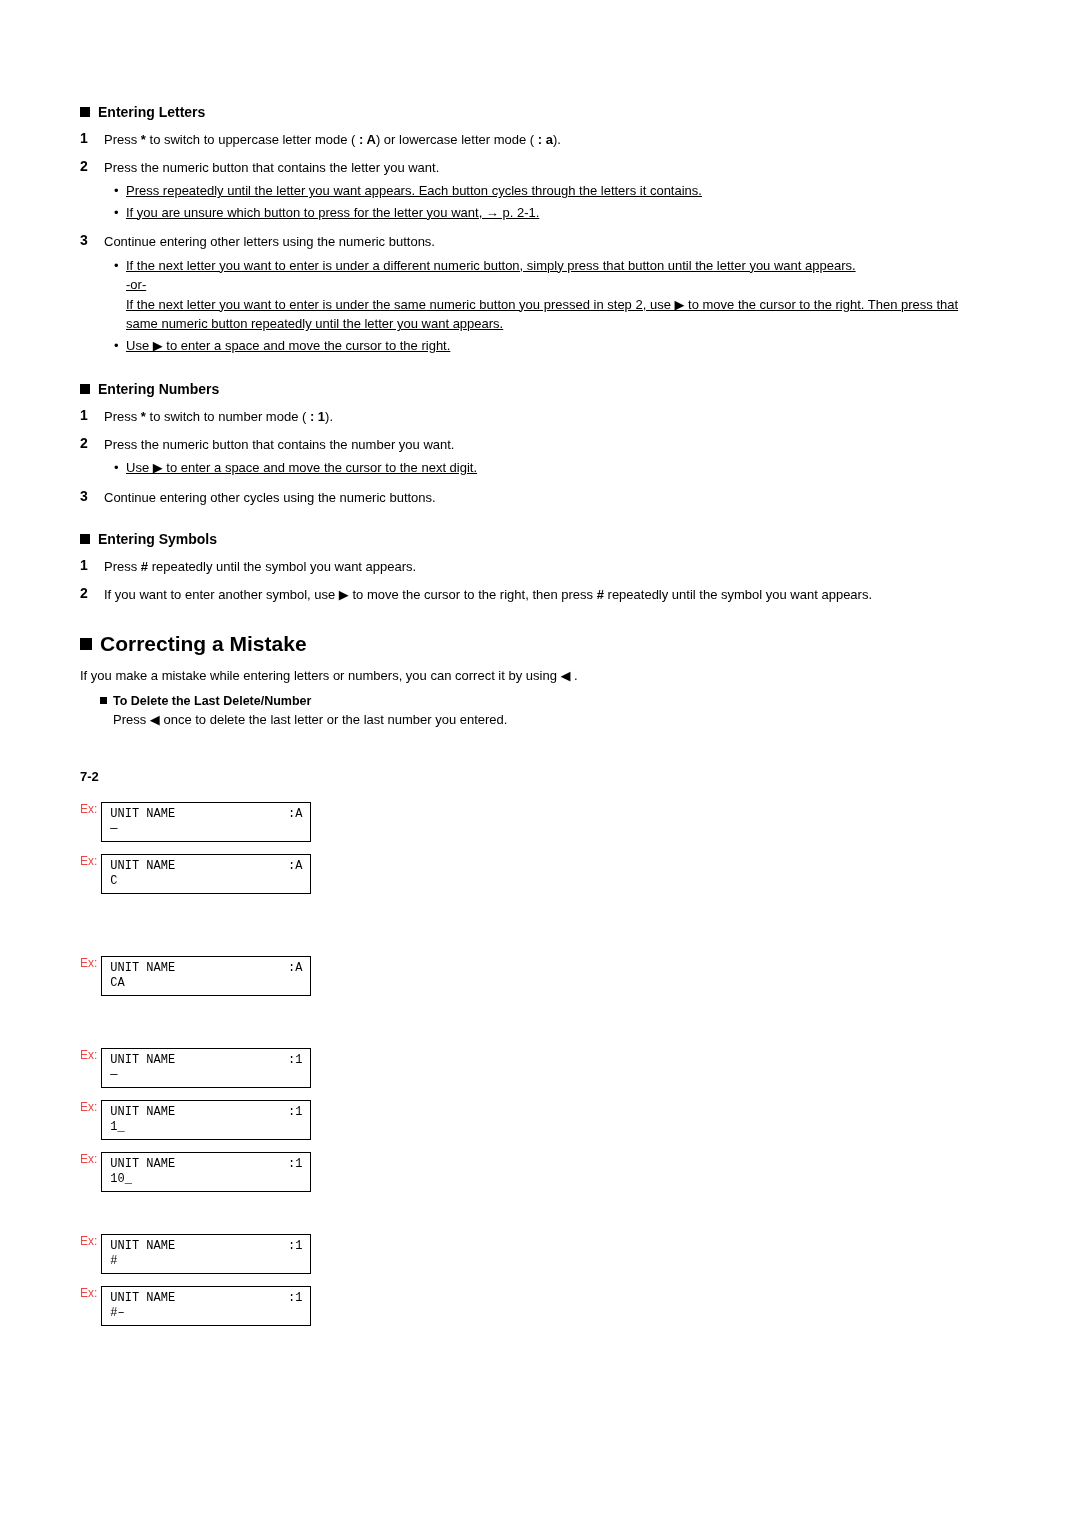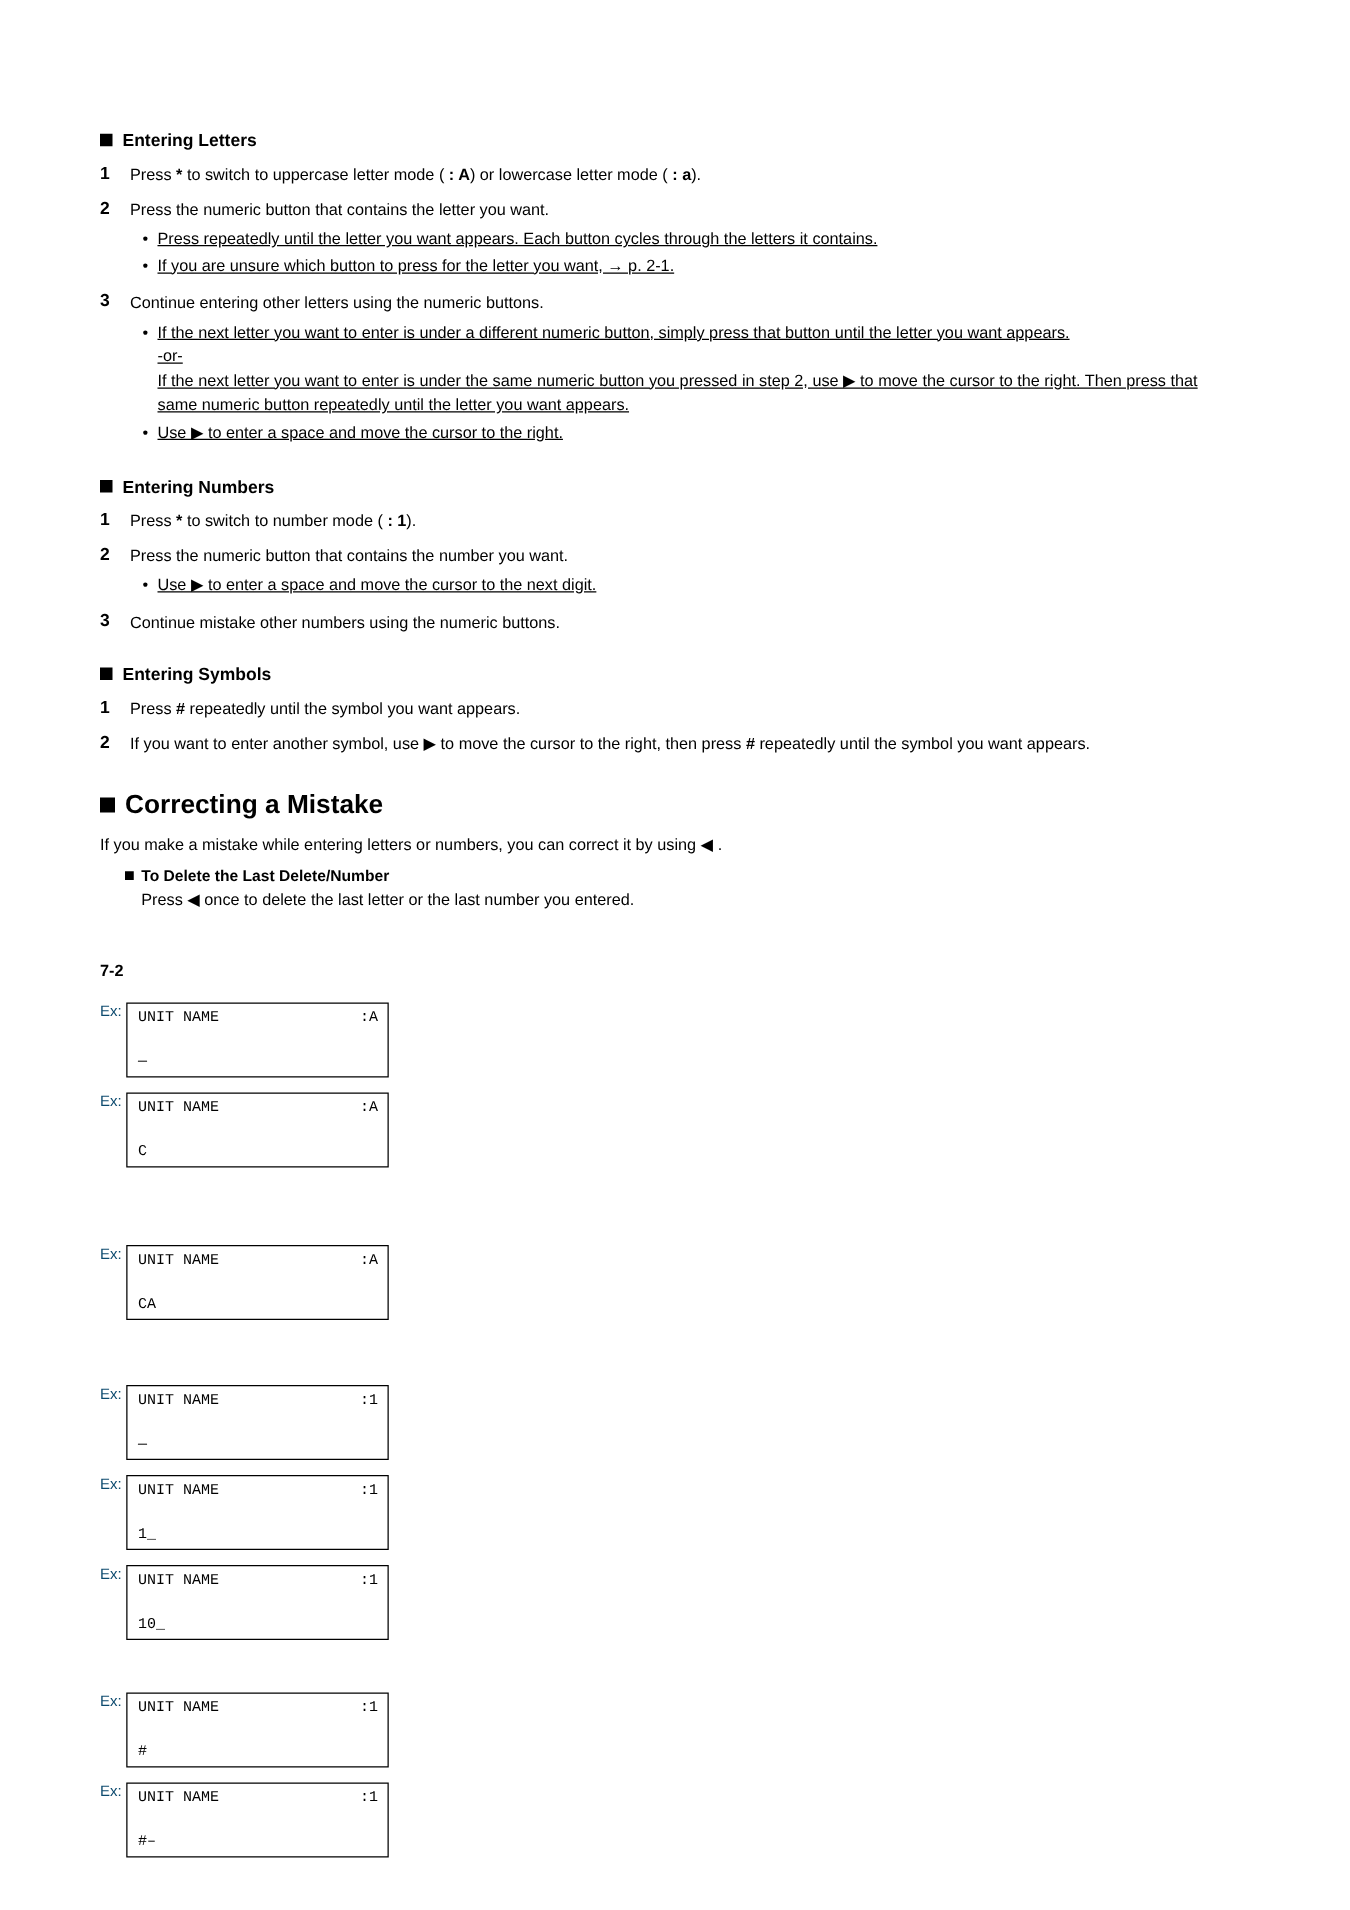--- a/index.html
+++ b/index.html
@@ -111,37 +111,36 @@
       border: 1.5px solid #000;
       font-family: 'Courier New', Courier, monospace;
       font-size: 12.5px;
       padding: 4px 8px;
       margin-bottom: 2px;
       width: 210px;
       min-height: 32px;
       display: flex;
       flex-direction: column;
       justify-content: flex-start;
-      gap: 20px;
     }
     .lcd-row1 {
       display: flex;
       justify-content: space-between;
       align-items: center;
     }
     .lcd-row2 {
       display: flex;
       align-items: center;
       min-height: 16px;
     }
 
     .ex-label {
       font-size: 12px;
       margin-right: 4px;
-      color: #0c4a6e;
+      color: #ef4444;
       flex-shrink: 0;
     }
 
     .ex-group {
       display: flex;
       align-items: flex-start;
       margin-bottom: 10px;
     }
 
     
@@ -237,21 +236,21 @@
         Press the numeric button that contains the number you want.
         <ul class="sub-bullets">
           <li>Use ▶ to enter a space and move the cursor to the next digit.</li>
         </ul>
       </div>
     </div>
 
     <div class="step">
       <span class="step-number">3</span>
       <span class="step-text">
-        Continue mistake other numbers using the numeric buttons.
+        Continue entering other cycles using the numeric buttons.
       </span>
     </div>
 
     <div class="section-header">
       <span class="black-square"></span>
       <span>Entering Symbols</span>
     </div>
 
     <div class="step">
       <span class="step-number">1</span>

